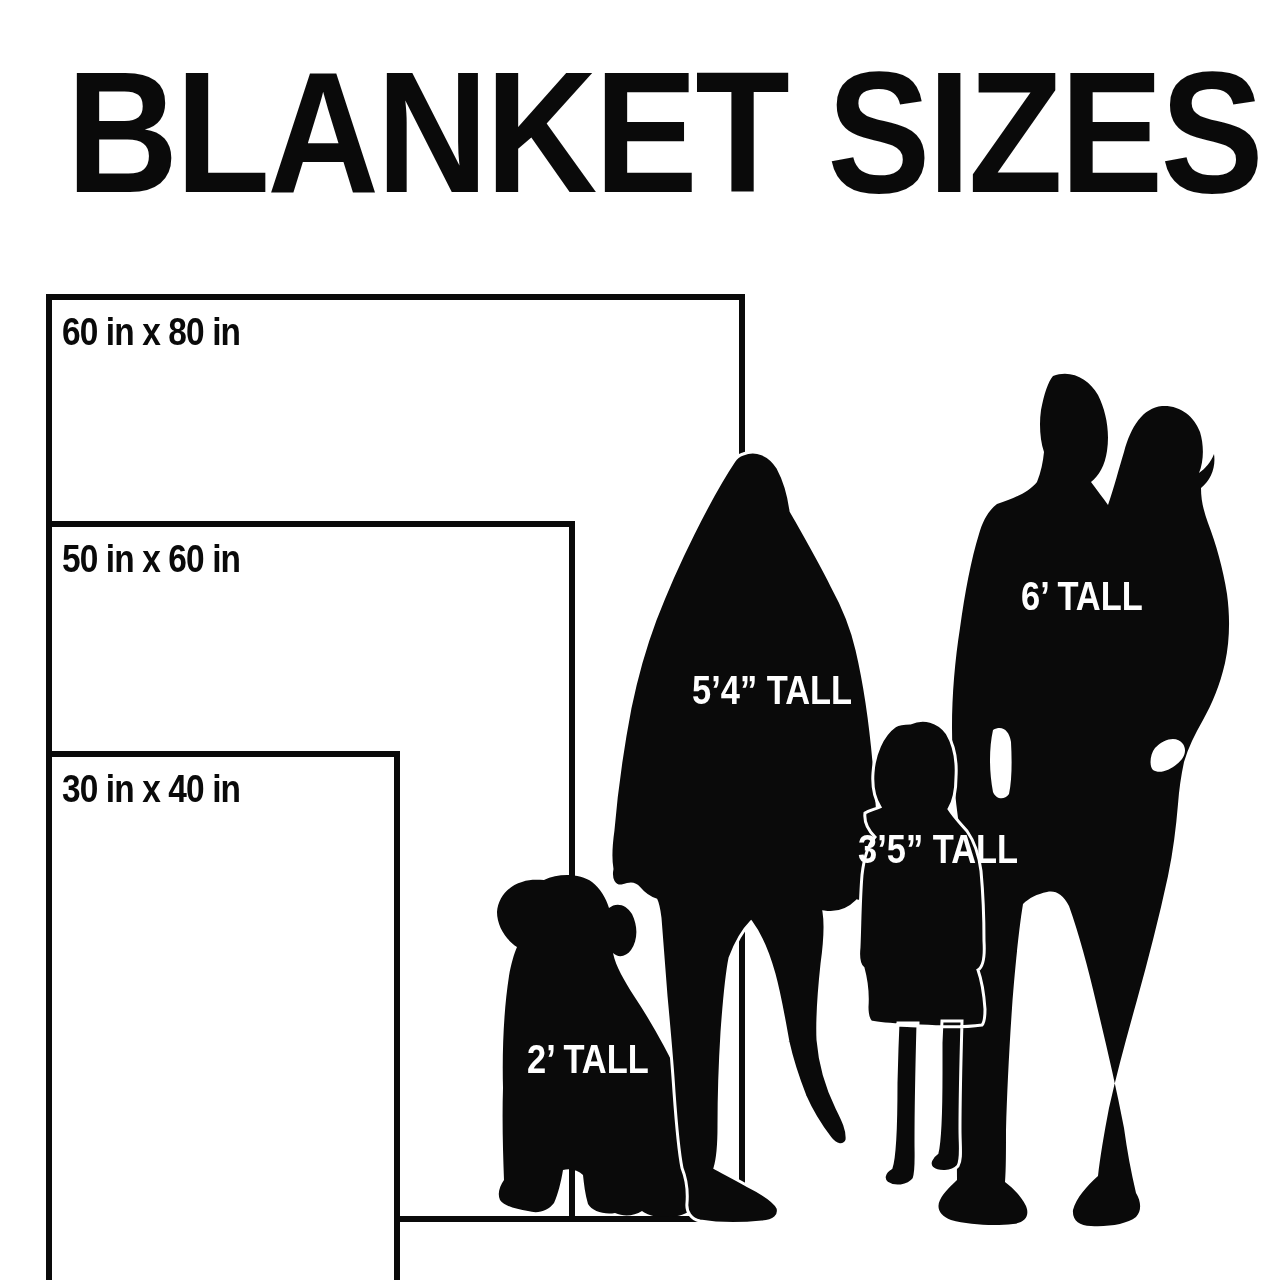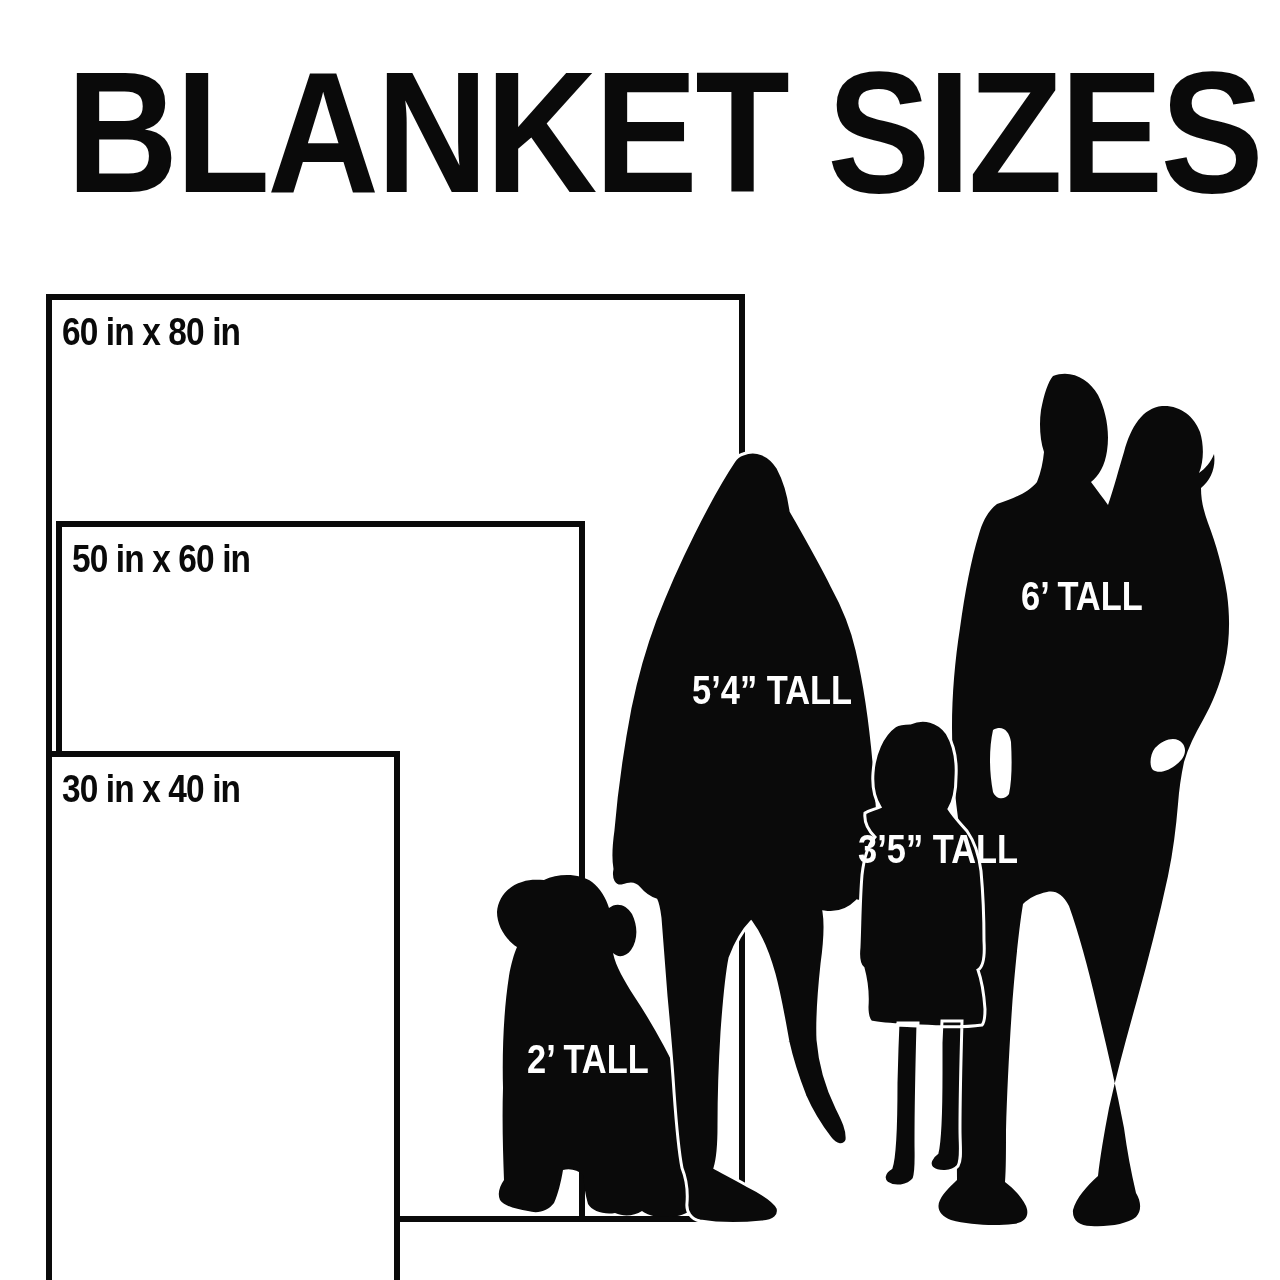--- a/index.html
+++ b/index.html
@@ -13,21 +13,21 @@
   .title span{
     display:inline-block;white-space:nowrap;color:#0a0a0a;
     font-weight:bold;font-size:172px;line-height:1;letter-spacing:-3px;
     transform:scaleX(0.90);transform-origin:center;
   }
   .blanket{
     position:absolute;background:#ffffff;border:6px solid #0a0a0a;
     box-sizing:border-box;
   }
   .blanket-large{left:46px;top:294px;width:699px;height:928px;}
-  .blanket-medium{left:56px;top:521px;width:529px;height:701px;padding-left:8px;}
+  .blanket-medium{left:46px;top:521px;width:529px;height:701px;padding-left:8px;}
   .blanket-small{left:46px;top:751px;width:354px;height:575px;}
   .blanket-label{
     position:absolute;left:10px;top:13px;color:#0a0a0a;white-space:nowrap;
     font-weight:bold;font-size:38px;line-height:1;letter-spacing:-1px;
     transform:scaleX(0.88);transform-origin:left top;
   }
   .fig{position:absolute;}
   .fig path{fill:#0a0a0a;}
   .fig-sep path{stroke:#ffffff;stroke-width:3px;}
   .fig-label{

